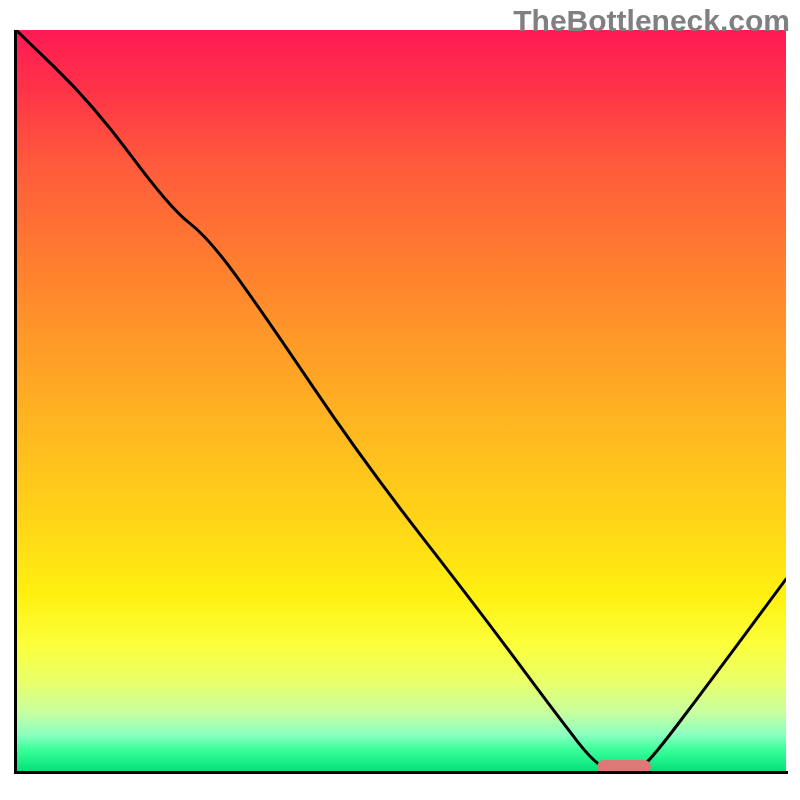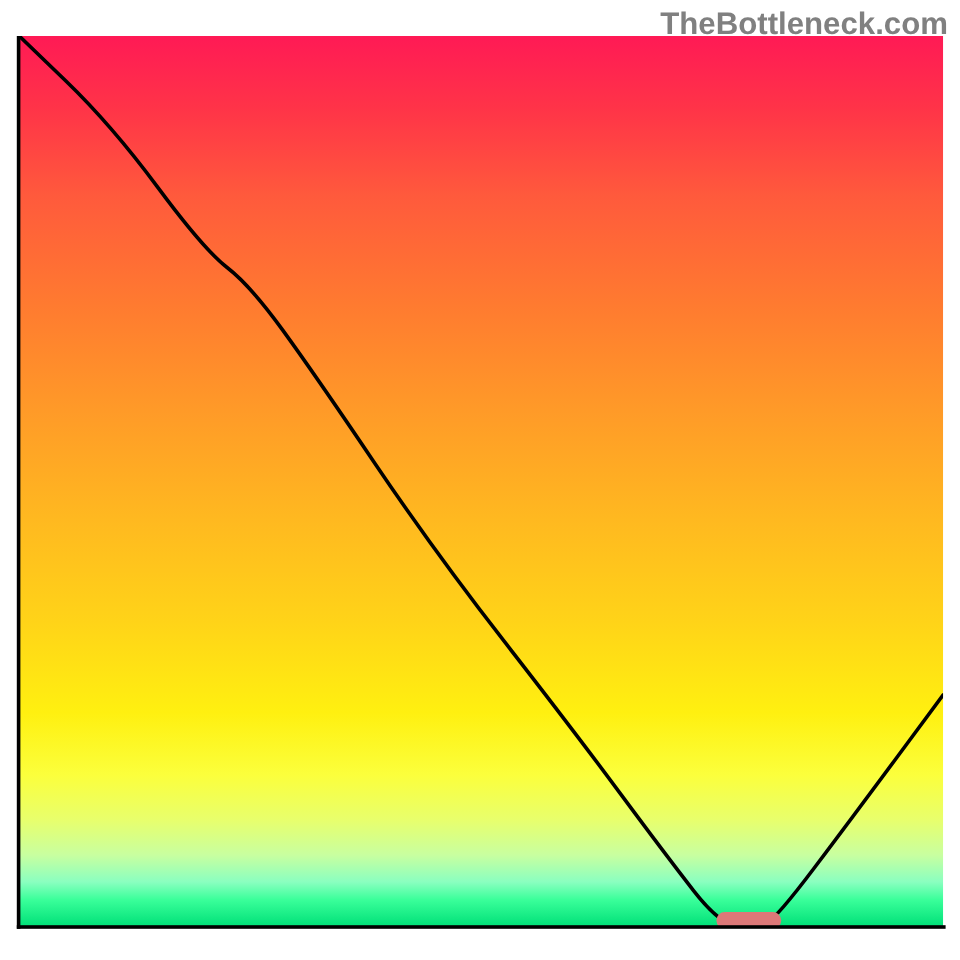--- a/index.html
+++ b/index.html
@@ -8,21 +8,21 @@
     height: 800px;
     background: #ffffff;
     font-family: Arial, Helvetica, sans-serif;
     position: relative;
     overflow: hidden;
   }
   .watermark {
     position: absolute;
     top: 4px;
     right: 10px;
-    font-size: 26px;
+    font-size: 30px;
     font-weight: bold;
     color: #808080;
     z-index: 10;
   }
   .chart-wrap {
     position: absolute;
     left: 0;
     top: 0;
     width: 800px;
     height: 800px;

